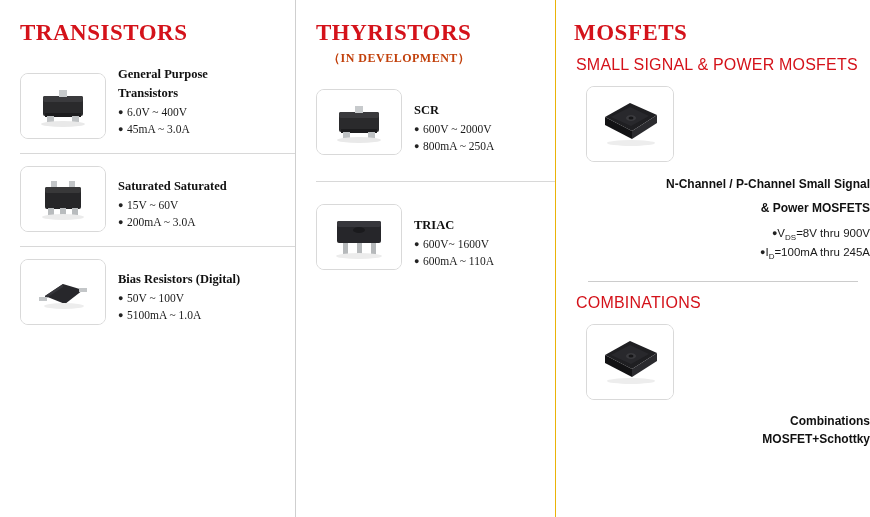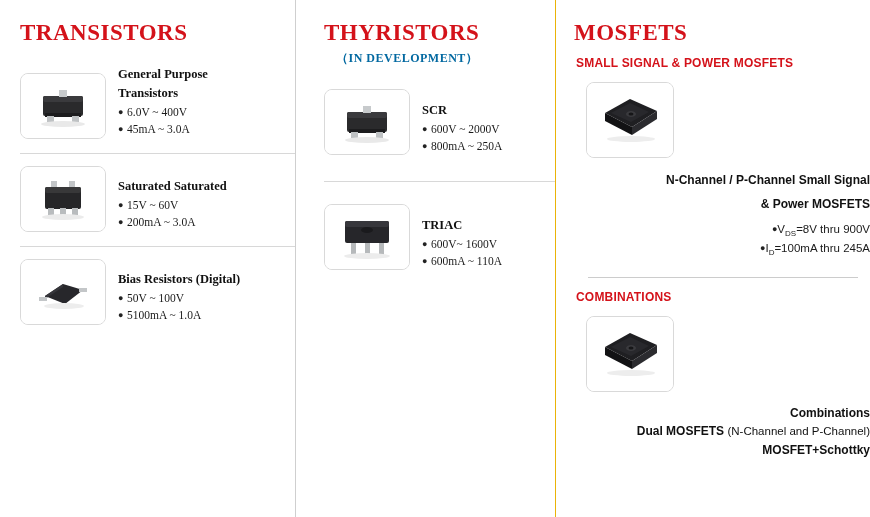--- a/index.html
+++ b/index.html
@@ -23,35 +23,35 @@
     box-sizing: border-box;
   }
 
   
   .col {
     position: relative;
     box-sizing: border-box;
     padding-top: 20px;
   }
   .col-transistors { width: 295px; padding-left: 20px; }
-  .col-thyristors  { width: 260px; padding-left: 28px; border-left: 1px solid #cfcfcf; }
+  .col-thyristors  { width: 260px; padding-left: 20px; border-left: 1px solid #cfcfcf; }
   .col-mosfets     { width: 315px; padding-left: 18px; border-left: 1px solid #eab308; }
 
   .col-title {
     font-family: "Liberation Serif", serif;
     color: #d4121a;
     font-size: 23px;
     font-weight: bold;
     letter-spacing: 0.5px;
     margin: 0 0 6px 0;
     white-space: nowrap;
   }
   .col-subnote {
     font-family: "Liberation Serif", serif;
-    color: #0369a1;
+    color: #c2410c;
     font-size: 12px;
     font-weight: bold;
     letter-spacing: 0.5px;
     margin: -2px 0 0 12px;
   }
 
   
   .prod-row {
     display: flex;
     align-items: flex-end;
@@ -99,22 +99,22 @@
   }
   sub { font-size: 8px; }
 
   
   .col-thyristors .prod-row { padding: 22px 0 26px 0; }
   .col-thyristors .prod-row:first-of-type { padding-top: 24px; }
 
   
   .ms-head {
     color: #d4121a;
-    font-size: 12px;
-    font-weight: bold;
+    font-size: 16px;
+    font-weight: normal;
     letter-spacing: 0.2px;
     margin: 10px 4px 12px 2px;
   }
   .ms-img-wrap {
     width: 86px;
     height: 74px;
     border: 1px solid #d9d9d9;
     border-radius: 8px;
     margin-left: 12px;
     background: #fff;
@@ -317,21 +317,17 @@
           <polygon points="24,30 43,20 62,29 44,39" fill="#28282c"></polygon>
           <ellipse cx="44" cy="31" rx="5" ry="3" fill="#3a3a3e"></ellipse>
           <ellipse cx="44" cy="31" rx="2.5" ry="1.5" fill="#161618"></ellipse>
           <ellipse cx="44" cy="56" rx="24" ry="3" fill="#ededed"></ellipse>
         </g>
       </svg>
     </div>
 
     <div class="ms-text">
       <div class="ms-comb-title">Combinations</div>
-      <div class="ms-comb-line">
-        <span>Dual MOSFETS</span>
-        <span class="light">(N-Channel and P-Channel)</span>
-      </div>
       <div class="ms-comb-line">MOSFET+Schottky</div>
     </div>
   </div>
 
 </div>
 
 </body></html>

